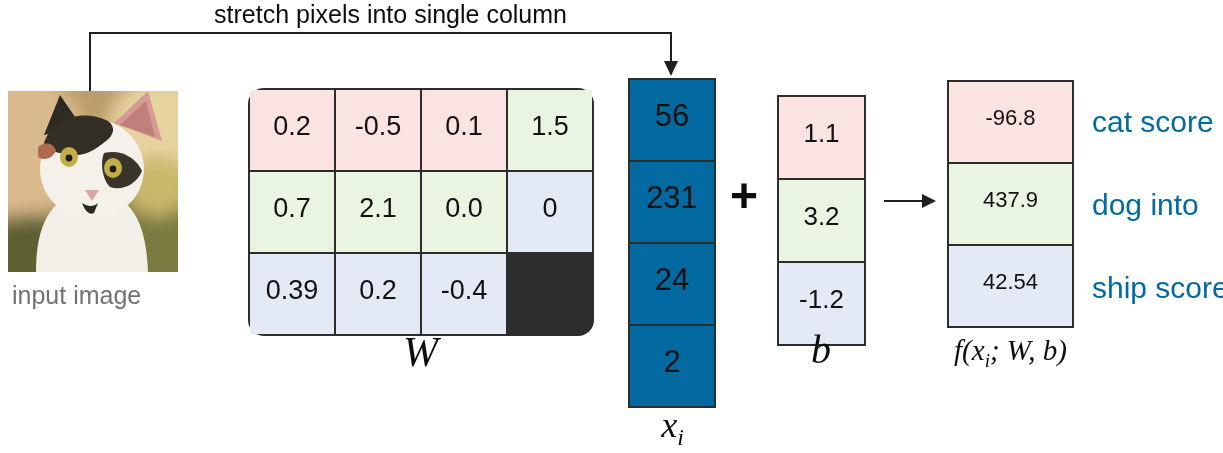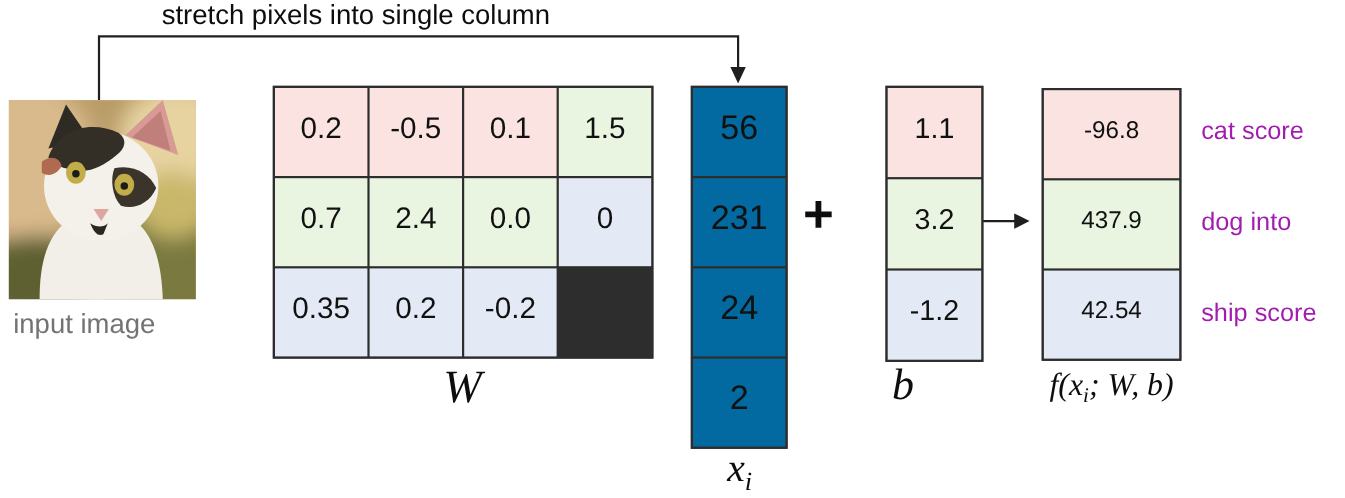--- a/index.html
+++ b/index.html
@@ -2,59 +2,59 @@
 <html><head>
 <meta charset="utf-8">
 <style>
   html,body{margin:0;padding:0;background:#ffffff;}
   #stage{
     position:relative;width:1223px;height:453px;background:#ffffff;overflow:hidden;
     font-family:"Liberation Sans",sans-serif;color:#111;
   }
   .abs{position:absolute;}
   
-  #stretch-caption{left:147px;top:0px;width:420px;text-align:left;font-size:25px;color:#0d0d0d;}
+  #stretch-caption{left:147px;top:0px;width:420px;text-align:right;font-size:25px;color:#0d0d0d;}
   
   #arrows{left:0;top:0;width:1223px;height:453px;pointer-events:none;}
   
   #cat-figure{left:8px;top:91px;width:170px;height:181px;}
   #input-image-caption{left:12px;top:281px;font-size:25px;color:#737373;}
   
   .grid{display:grid;border:2px solid #2d2d2d;background:#2d2d2d;grid-gap:2px;}
   .cell{
     display:flex;align-items:center;justify-content:center;
     background:#0369a1;padding-bottom:8px;box-sizing:border-box;
   }
   .bg-cat {background:#fae3e0;}
   .bg-dog {background:#e9f5e1;text-align:center;}
   .bg-ship{background:#e4e9f6;}
   
-  #w-matrix{left:248px;top:78px;grid-template-columns:repeat(4,84px);grid-auto-rows:80px;}
+  #w-matrix{left:248px;top:88px;grid-template-columns:repeat(4,84px);grid-auto-rows:80px;border-radius:16px;}
   #w-matrix .cell{font-size:27px;}
   
   #x-vector{left:628px;top:78px;grid-template-columns:84px;grid-auto-rows:80px;}
   #x-vector .cell{font-size:31px;}
   
-  #b-vector{left:777px;top:78px;grid-template-columns:85px;grid-auto-rows:81px;margin-left:28px;}
+  #b-vector{left:777px;top:95px;grid-template-columns:85px;grid-auto-rows:81px;}
   #b-vector .cell{font-size:26px;}
   
   #score-vector{left:947px;top:80px;grid-template-columns:123px;grid-auto-rows:80px;}
   #score-vector .cell{font-size:22px;}
   
   .math{font-family:"Liberation Serif","DejaVu Serif",serif;font-style:italic;color:#0d0d0d;}
   #w-label{left:348px;top:328px;width:145px;text-align:center;font-size:42px;}
   #x-label{left:600px;top:404px;width:145px;text-align:center;font-size:36px;}
   #x-label sub{font-size:24px;}
   #b-label{left:777px;top:326px;width:88px;text-align:center;font-size:40px;}
   #f-label{left:938px;top:334px;width:145px;text-align:center;font-size:29px;}
   #f-label sub{font-size:19px;}
   
   #plus-operator{left:718px;top:168px;width:52px;text-align:center;font-size:48px;font-weight:bold;color:#0d0d0d;}
   
-  .score-label{left:1092px;font-size:23px;color:#a21caf;white-space:nowrap;}
+  .score-label{left:1092px;font-size:30px;color:#0369a1;white-space:nowrap;}
   #score-label-cat {top:105px;}
   #score-label-dog {top:188px;}
   #score-label-ship{top:271px;}
 </style>
 </head>
 <body>
 
 <div id="stage">
 
   <div class="abs" id="stretch-caption">stretch pixels into single column</div>
@@ -107,26 +107,26 @@
   </svg>
 
   <div class="abs" id="input-image-caption">input image</div>
 
   <div class="abs grid" id="w-matrix">
     <div class="cell bg-cat">0.2</div>
     <div class="cell bg-cat">-0.5</div>
     <div class="cell bg-cat">0.1</div>
     <div class="cell bg-dog">1.5</div>
     <div class="cell bg-dog">0.7</div>
-    <div class="cell bg-dog">2.4</div>
+    <div class="cell bg-dog">2.1</div>
     <div class="cell bg-dog">0.0</div>
     <div class="cell bg-ship">0</div>
-    <div class="cell bg-ship">0.35</div>
+    <div class="cell bg-ship">0.39</div>
     <div class="cell bg-ship">0.2</div>
-    <div class="cell bg-ship">-0.2</div>
+    <div class="cell bg-ship">-0.4</div>
   </div>
   <div class="abs math" id="w-label">W</div>
 
   <div class="abs grid" id="x-vector">
     <div class="cell">56</div>
     <div class="cell">231</div>
     <div class="cell">24</div>
     <div class="cell">2</div>
   </div>
   <div class="abs math" id="x-label"><span>x</span><sub>i</sub></div>

